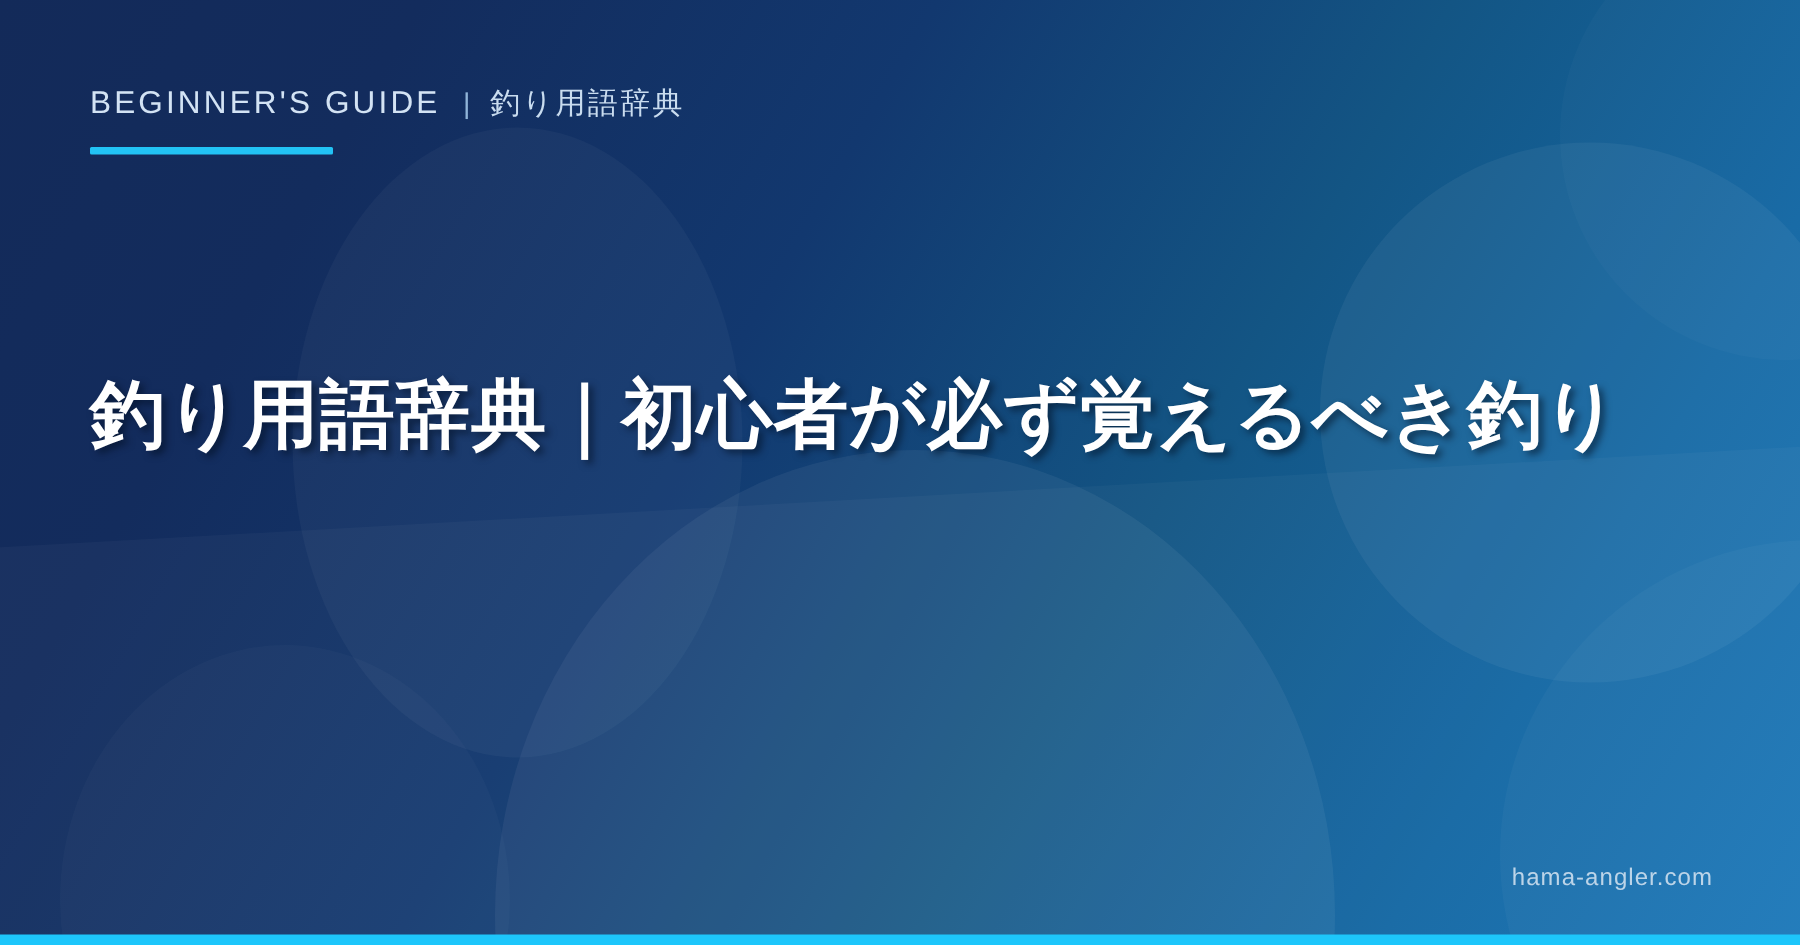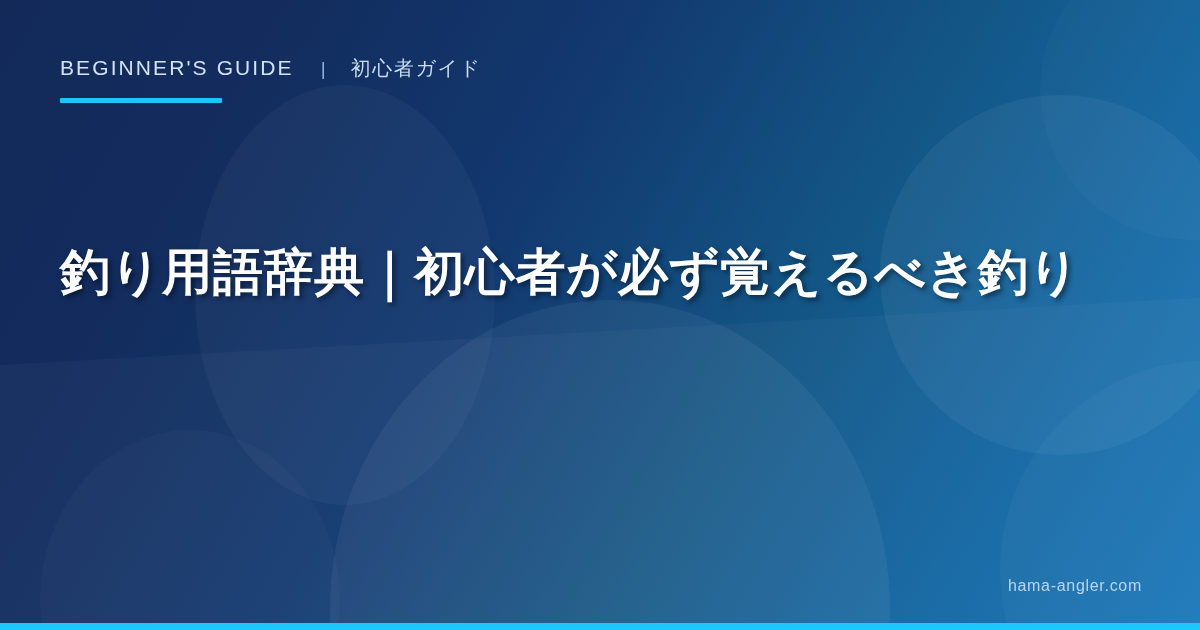--- a/index.html
+++ b/index.html
@@ -86,21 +86,21 @@
     pointer-events: none;
   }
 
   
   .kicker {
     position: absolute;
     left: 60px;
     top: 55px;
     display: flex;
     align-items: baseline;
-    gap: 12px;
+    gap: 0;
     white-space: nowrap;
   }
   .kicker-en {
     font-size: 21px;
     font-weight: 400;
     letter-spacing: 2.1px;
     color: #d3e3f4;
   }
   .kicker-sep {
     font-size: 19px;
@@ -131,21 +131,20 @@
     left: 60px;
     top: 243px;
     width: 1080px;
     margin: 0;
     font-size: 50px;
     font-weight: 700;
     line-height: 1.32;
     color: #ffffff;
     letter-spacing: 0.6px;
     text-shadow: 3px 3px 5px rgba(0, 12, 30, 0.55);
-    font-family: Liberation Mono, monospace;
   }
 
   
   .site-url {
     position: absolute;
     right: 58px;
     bottom: 35px;
     font-size: 16px;
     font-weight: 400;
     letter-spacing: 0.7px;
@@ -171,21 +170,21 @@
   <div class="blob blob-f"></div>
   <div class="blob blob-b"></div>
   <div class="blob blob-c"></div>
   <div class="blob blob-d"></div>
   <div class="blob blob-e"></div>
   <div class="sweep"></div>
 
   <div class="kicker">
     <span class="kicker-en">BEGINNER'S GUIDE</span>
     <span class="kicker-sep">|</span>
-    <span class="kicker-ja">初心者ガイド</span>
+    <span class="kicker-ja">釣り用語辞典</span>
   </div>
 
   <div class="accent-bar"></div>
 
   <h1 class="title">釣り用語辞典｜初心者が必ず覚えるべき釣り</h1>
 
   <div class="site-url">hama-angler.com</div>
 
   <div class="bottom-rule"></div>
 

